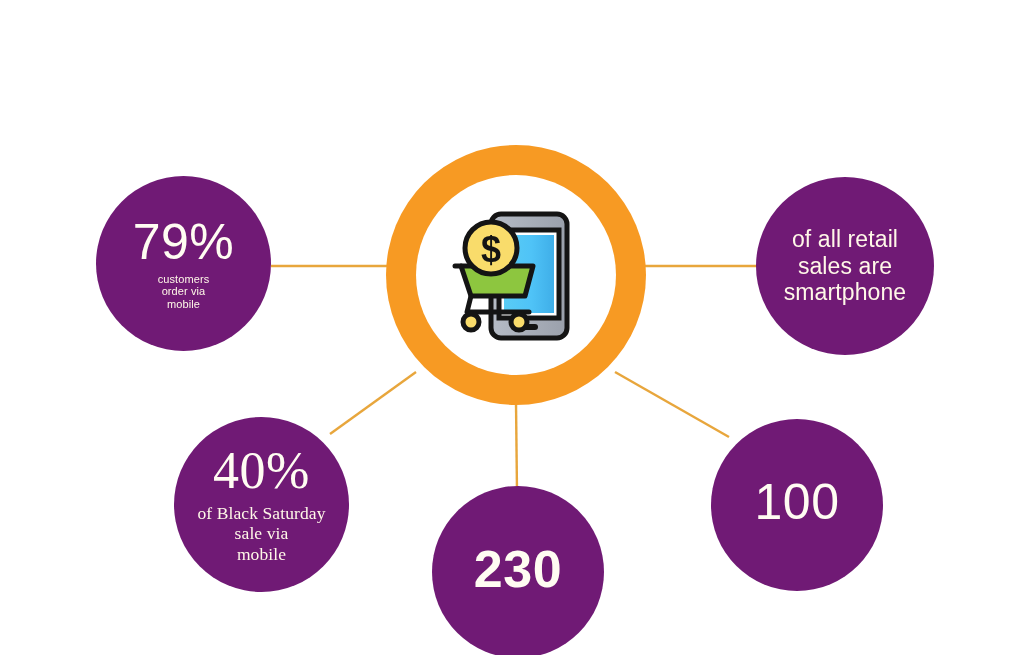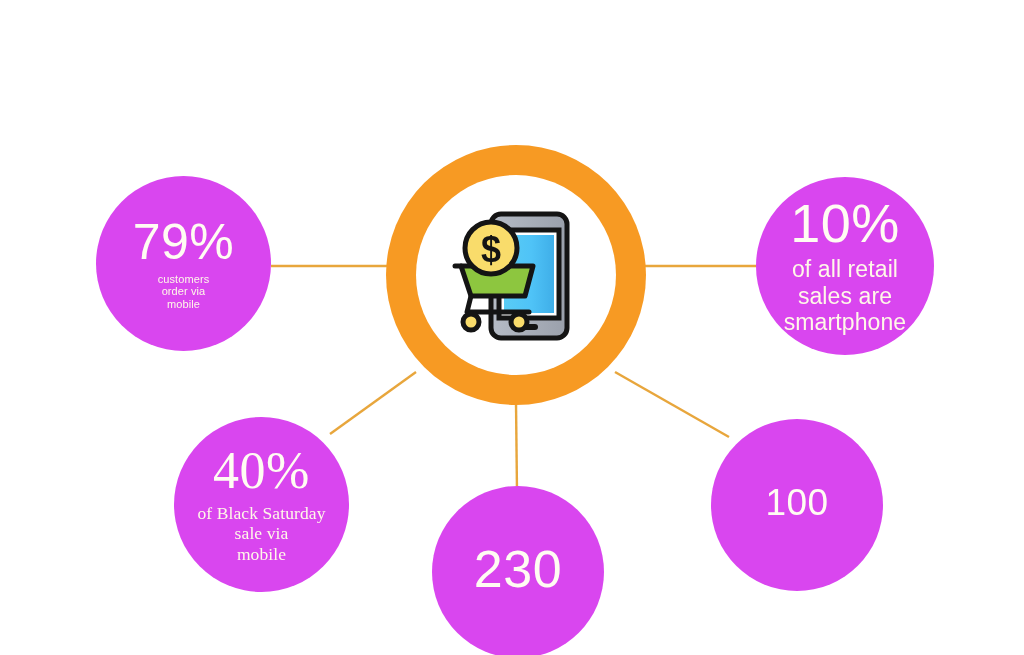--- a/index.html
+++ b/index.html
@@ -24,21 +24,21 @@
     width: 1024px;
     height: 655px;
     z-index: 1;
   }
 
   
   .stat-circle {
     position: absolute;
     z-index: 2;
     border-radius: 50%;
-    background: #d946ef;
+    background: #701a75;
     display: flex;
     flex-direction: column;
     align-items: center;
     justify-content: center;
     text-align: center;
     color: #FFFDF6;
     box-sizing: border-box;
     padding: 4px 10px;
   }
   .stat-value {
@@ -57,23 +57,23 @@
     letter-spacing: 0.1px;
   }
 
   
   #circle-customers-mobile { left: 96px;  top: 176px; width: 175px; height: 175px; }
   #circle-retail-ecommerce { left: 756px; top: 177px; width: 178px; height: 178px; }
   #circle-black-friday     { left: 174px; top: 417px; width: 175px; height: 175px; font-family: Liberation Serif, serif; }
   #circle-smartphone-owners{ left: 432px; top: 486px; width: 172px; height: 172px; }
   #circle-tablet-owners    { left: 711px; top: 419px; width: 172px; height: 172px; }
 
-  #circle-smartphone-owners .stat-value { font-size: 52px; }
+  #circle-smartphone-owners .stat-value { font-size: 52px; font-weight: bold; }
   #circle-smartphone-owners .stat-label { font-size: 16.5px; }
-  #circle-tablet-owners .stat-value { font-size: 37px; }
+  #circle-tablet-owners .stat-value { font-size: 50px; }
   #circle-tablet-owners .stat-label { font-size: 16.5px; }
   #circle-retail-ecommerce .stat-value { font-size: 54px; }
   #circle-retail-ecommerce .stat-label { font-size: 23px; }
   #circle-black-friday .stat-value { font-size: 52px; }
   #circle-black-friday .stat-label { font-size: 17.5px; }
 
   
   #hub {
     position: absolute;
     z-index: 3;
@@ -153,21 +153,20 @@
   <div class="stat-circle" id="circle-customers-mobile">
     <div class="stat-value">79%</div>
     <div class="stat-label">
       <div>customers</div>
       <div>order via</div>
       <div>mobile</div>
     </div>
   </div>
 
   <div class="stat-circle" id="circle-retail-ecommerce">
-    <div class="stat-value">10%</div>
     <div class="stat-label">
       <div>of all retail</div>
       <div>sales are</div>
       <div>smartphone</div>
     </div>
   </div>
 
   <div class="stat-circle" id="circle-black-friday">
     <div class="stat-value">40%</div>
     <div class="stat-label">

